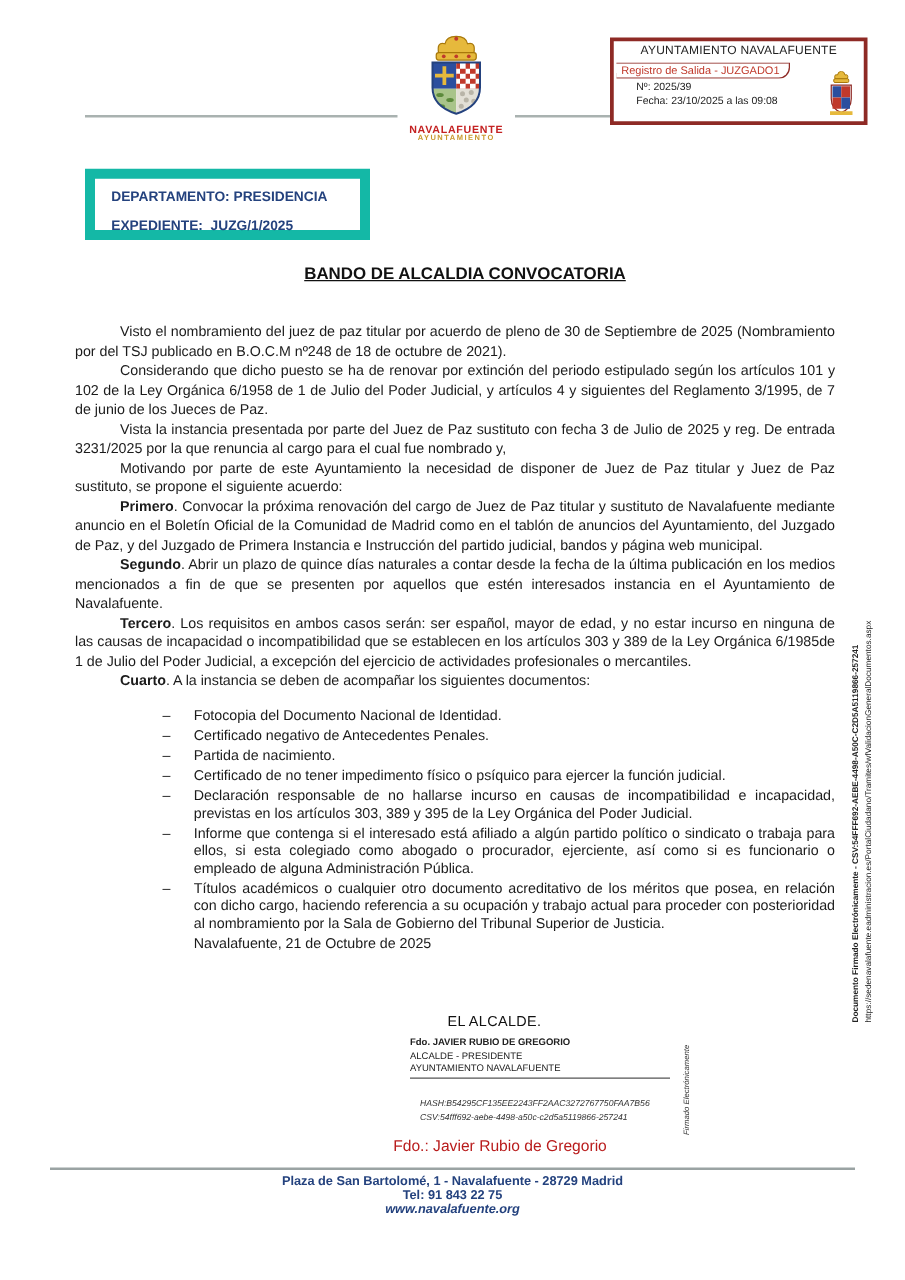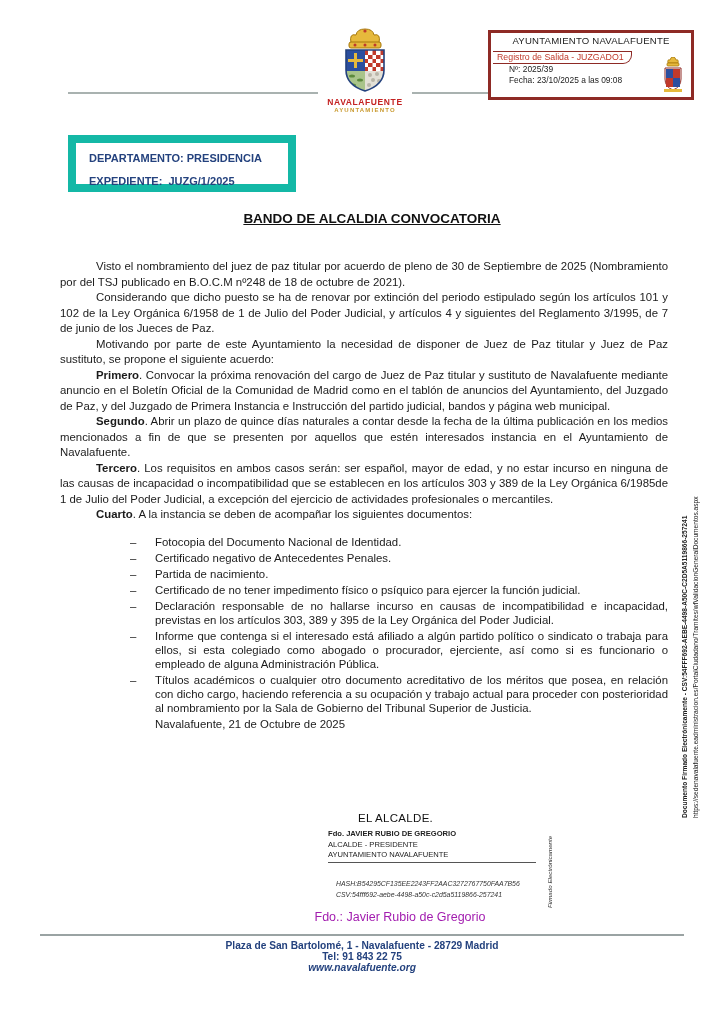--- a/index.html
+++ b/index.html
@@ -54,21 +54,21 @@
   .sig{position:absolute; top:812px; left:300px; width:270px;}
   .sig-heading{font-size:11.5px; color:#111; margin-left:58px; letter-spacing:.3px;}
   .sig-lines{margin:5px 0 0 28px; font-size:7.6px; color:#222; line-height:10.5px;}
   .sig-name{font-weight:bold;}
   .sig-rule{width:208px; margin-left:28px; border-bottom:1.2px solid #555; margin-top:1px;}
   .sig-hash{margin:15px 0 0 36px; font-size:6.9px; font-style:italic; color:#333; line-height:11px;}
   .sig-vert{
     position:absolute; left:246px; top:96px; width:82px; font-size:6.2px; font-style:italic; color:#333;
     transform:rotate(-90deg); transform-origin:top left; white-space:nowrap;
   }
-  .fdo-final{position:absolute; top:910px; left:250px; width:300px; text-align:center; font-size:12.5px; color:#a21caf;}
+  .fdo-final{position:absolute; top:910px; left:250px; width:300px; text-align:center; font-size:12.5px; color:#b91c1c;}
 
   
   .side-vert{
     position:absolute; left:679px; top:818px; width:442px;
     transform:rotate(-90deg); transform-origin:top left;
     font-size:6.6px; color:#222; line-height:11px; white-space:nowrap;
   }
   .side-vert .l1{font-weight:bold;}
 
   
@@ -160,20 +160,21 @@
     <div>BANDO DE ALCALDIA CONVOCATORIA</div>
   </div>
 
   <div class="body-text">
     <div>
 
         <p class="para"><span>Visto el nombramiento del juez de paz titular por acuerdo de pleno de 30 de Septiembre de 2025 (Nombramiento por del TSJ publicado en B.O.C.M nº248 de 18 de octubre de 2021).</span></p>
 
         <p class="para"><span>Considerando que dicho puesto se ha de renovar por extinción del periodo estipulado según los artículos 101 y 102 de la Ley Orgánica 6/1958 de 1 de Julio del Poder Judicial, y artículos 4 y siguientes del Reglamento 3/1995, de 7 de junio de los Jueces de Paz.</span></p>
 
+        <p class="para"><span>Vista la instancia presentada por parte del Juez de Paz sustituto con fecha 3 de Julio de 2025 y reg. De entrada 3231/2025 por la que renuncia al cargo para el cual fue nombrado y,</span></p>
 
         <p class="para"><span>Motivando por parte de este Ayuntamiento la necesidad de disponer de Juez de Paz titular y Juez de Paz sustituto, se propone el siguiente acuerdo:</span></p>
 
         <p class="para"><span class="lead">Primero</span><span>. Convocar la próxima renovación del cargo de Juez de Paz titular y sustituto de Navalafuente mediante anuncio en el Boletín Oficial de la Comunidad de Madrid como en el tablón de anuncios del Ayuntamiento, del Juzgado de Paz, y del Juzgado de Primera Instancia e Instrucción del partido judicial, bandos y página web municipal.</span></p>
 
         <p class="para"><span class="lead">Segundo</span><span>. Abrir un plazo de quince días naturales a contar desde la fecha de la última publicación en los medios mencionados a fin de que se presenten por aquellos que estén interesados instancia en el Ayuntamiento de Navalafuente.</span></p>
 
         <p class="para"><span class="lead">Tercero</span><span>. Los requisitos en ambos casos serán:  ser español, mayor de edad, y no estar incurso en ninguna de las causas de incapacidad o incompatibilidad que se establecen en los artículos 303 y 389 de la Ley Orgánica 6/1985de 1 de Julio del Poder Judicial, a excepción del ejercicio de actividades profesionales o mercantiles.</span></p>
 
         <p class="para"><span class="lead">Cuarto</span><span>. A la instancia se deben de acompañar los siguientes documentos:</span></p>

